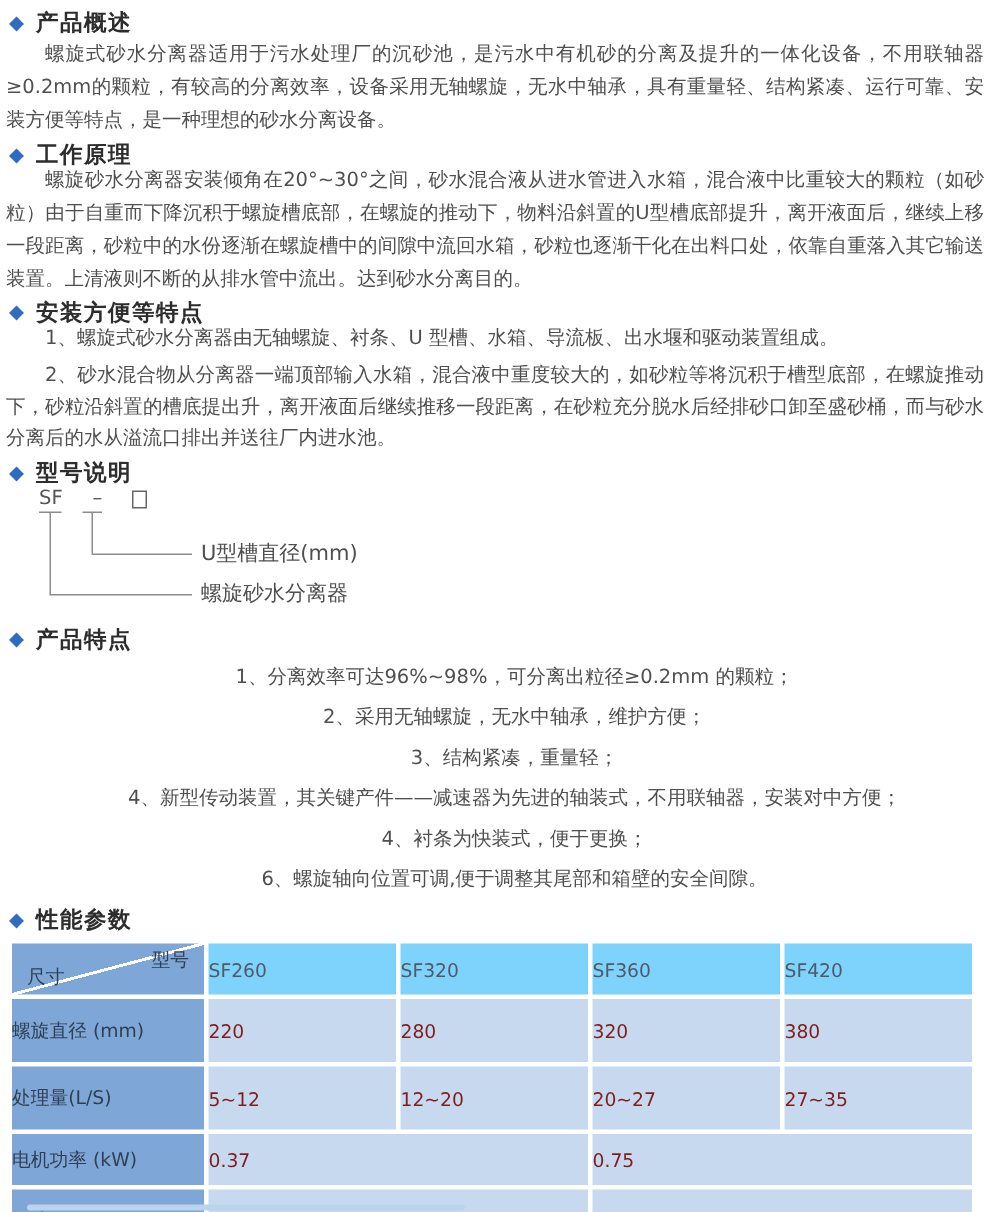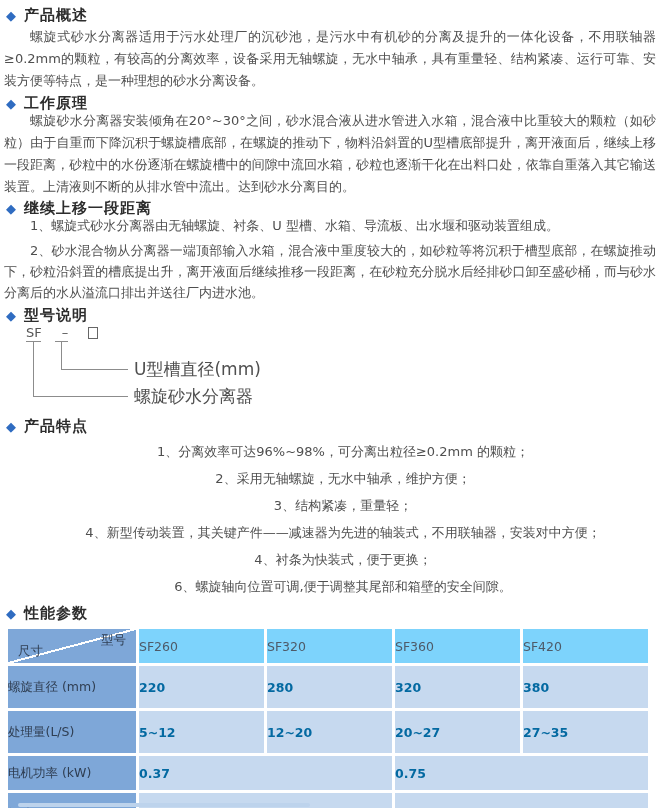--- a/index.html
+++ b/index.html
@@ -20,32 +20,32 @@
   
   #features-list { position:absolute; top:441px; left:4px; width:652px;text-align:center; }
   #features-list .feat {
     font-size:13px; line-height:22px; color:#4f4f4f; text-indent:2em; margin:0 0 5px 0;
   }
   
   #model-diagram { position:absolute; top:325px; left:0; width:430px; height:90px; }
   #model-code { position:absolute; left:26px; top:0; font-size:13px; color:#555; display:flex; gap:20px; align-items:center; }
   .model-box { display:inline-block; width:10px; height:12px; border:1px solid #666; box-sizing:border-box; }
   .dline { position:absolute; background:#8c8c8c; }
-  .dlabel { position:absolute; font-size:17px; color:#4f4f4f; line-height:16px; }
+  .dlabel { position:absolute; font-size:14px; color:#4f4f4f; line-height:16px; }
   
   #params-table {
     position:absolute; top:626px; left:5px; border-collapse:separate; border-spacing:3px;
     table-layout:fixed; font-size:12.5px;
   }
   #params-table td { text-align:left; vertical-align:middle; padding:0; }
   #params-table tr.r-head td { height:34px; }
   #params-table tr.r-data td { height:42px; }
   #params-table tr.tall td { height:34px; }
   td.model { background:#7dd3fc; color:#4e5a68; }
-  td.cellv { background:#c6d9ef; color:#0369a1;font-weight:bold; }
+  td.cellv { background:#c6d9ef; color:#7f1d1d; }
   td.labelc { background:#7ea7d8; color:#2f3e52; }
   td.corner {
     position:relative;
     background:linear-gradient(to bottom right,
       #7ea7d8 calc(50% - 1px), #ffffff calc(50% - 1px),
       #ffffff calc(50% + 1px), #7ea7d8 calc(50% + 1px));
   }
   .c-top { position:absolute; top:3px; right:10px; color:#2f3e52; }
   .c-bot { position:absolute; bottom:3px; left:10px; color:#2f3e52; }
   #bottom-sliver {
@@ -65,21 +65,21 @@
   <p class="para" style="top:26px;">螺旋式砂水分离器适用于污水处理厂的沉砂池，是污水中有机砂的分离及提升的一体化设备，不用联轴器≥0.2mm的颗粒，有较高的分离效率，设备采用无轴螺旋，无水中轴承，具有重量轻、结构紧凑、运行可靠、安装方便等特点，是一种理想的砂水分离设备。</p>
 
   <div class="heading" style="top:93px;">
     <span class="diamond">◆</span>
     <span>工作原理</span>
   </div>
   <p class="para" style="top:110px;">螺旋砂水分离器安装倾角在20°~30°之间，砂水混合液从进水管进入水箱，混合液中比重较大的颗粒（如砂粒）由于自重而下降沉积于螺旋槽底部，在螺旋的推动下，物料沿斜置的U型槽底部提升，离开液面后，继续上移一段距离，砂粒中的水份逐渐在螺旋槽中的间隙中流回水箱，砂粒也逐渐干化在出料口处，依靠自重落入其它输送装置。上清液则不断的从排水管中流出。达到砂水分离目的。</p>
 
   <div class="heading" style="top:198px;">
     <span class="diamond">◆</span>
-    <span>继续上移一段距离</span>
+    <span>安装方便等特点</span>
   </div>
   <p class="para" style="top:215px;">1、螺旋式砂水分离器由无轴螺旋、衬条、U 型槽、水箱、导流板、出水堰和驱动装置组成。</p>
   <p class="para tight" style="top:240px;">2、砂水混合物从分离器一端顶部输入水箱，混合液中重度较大的，如砂粒等将沉积于槽型底部，在螺旋推动下，砂粒沿斜置的槽底提出升，离开液面后继续推移一段距离，在砂粒充分脱水后经排砂口卸至盛砂桶，而与砂水分离后的水从溢流口排出并送往厂内进水池。</p>
 
   <div class="heading" style="top:305px;">
     <span class="diamond">◆</span>
     <span>型号说明</span>
   </div>
   <div id="model-diagram">
     <div id="model-code">

